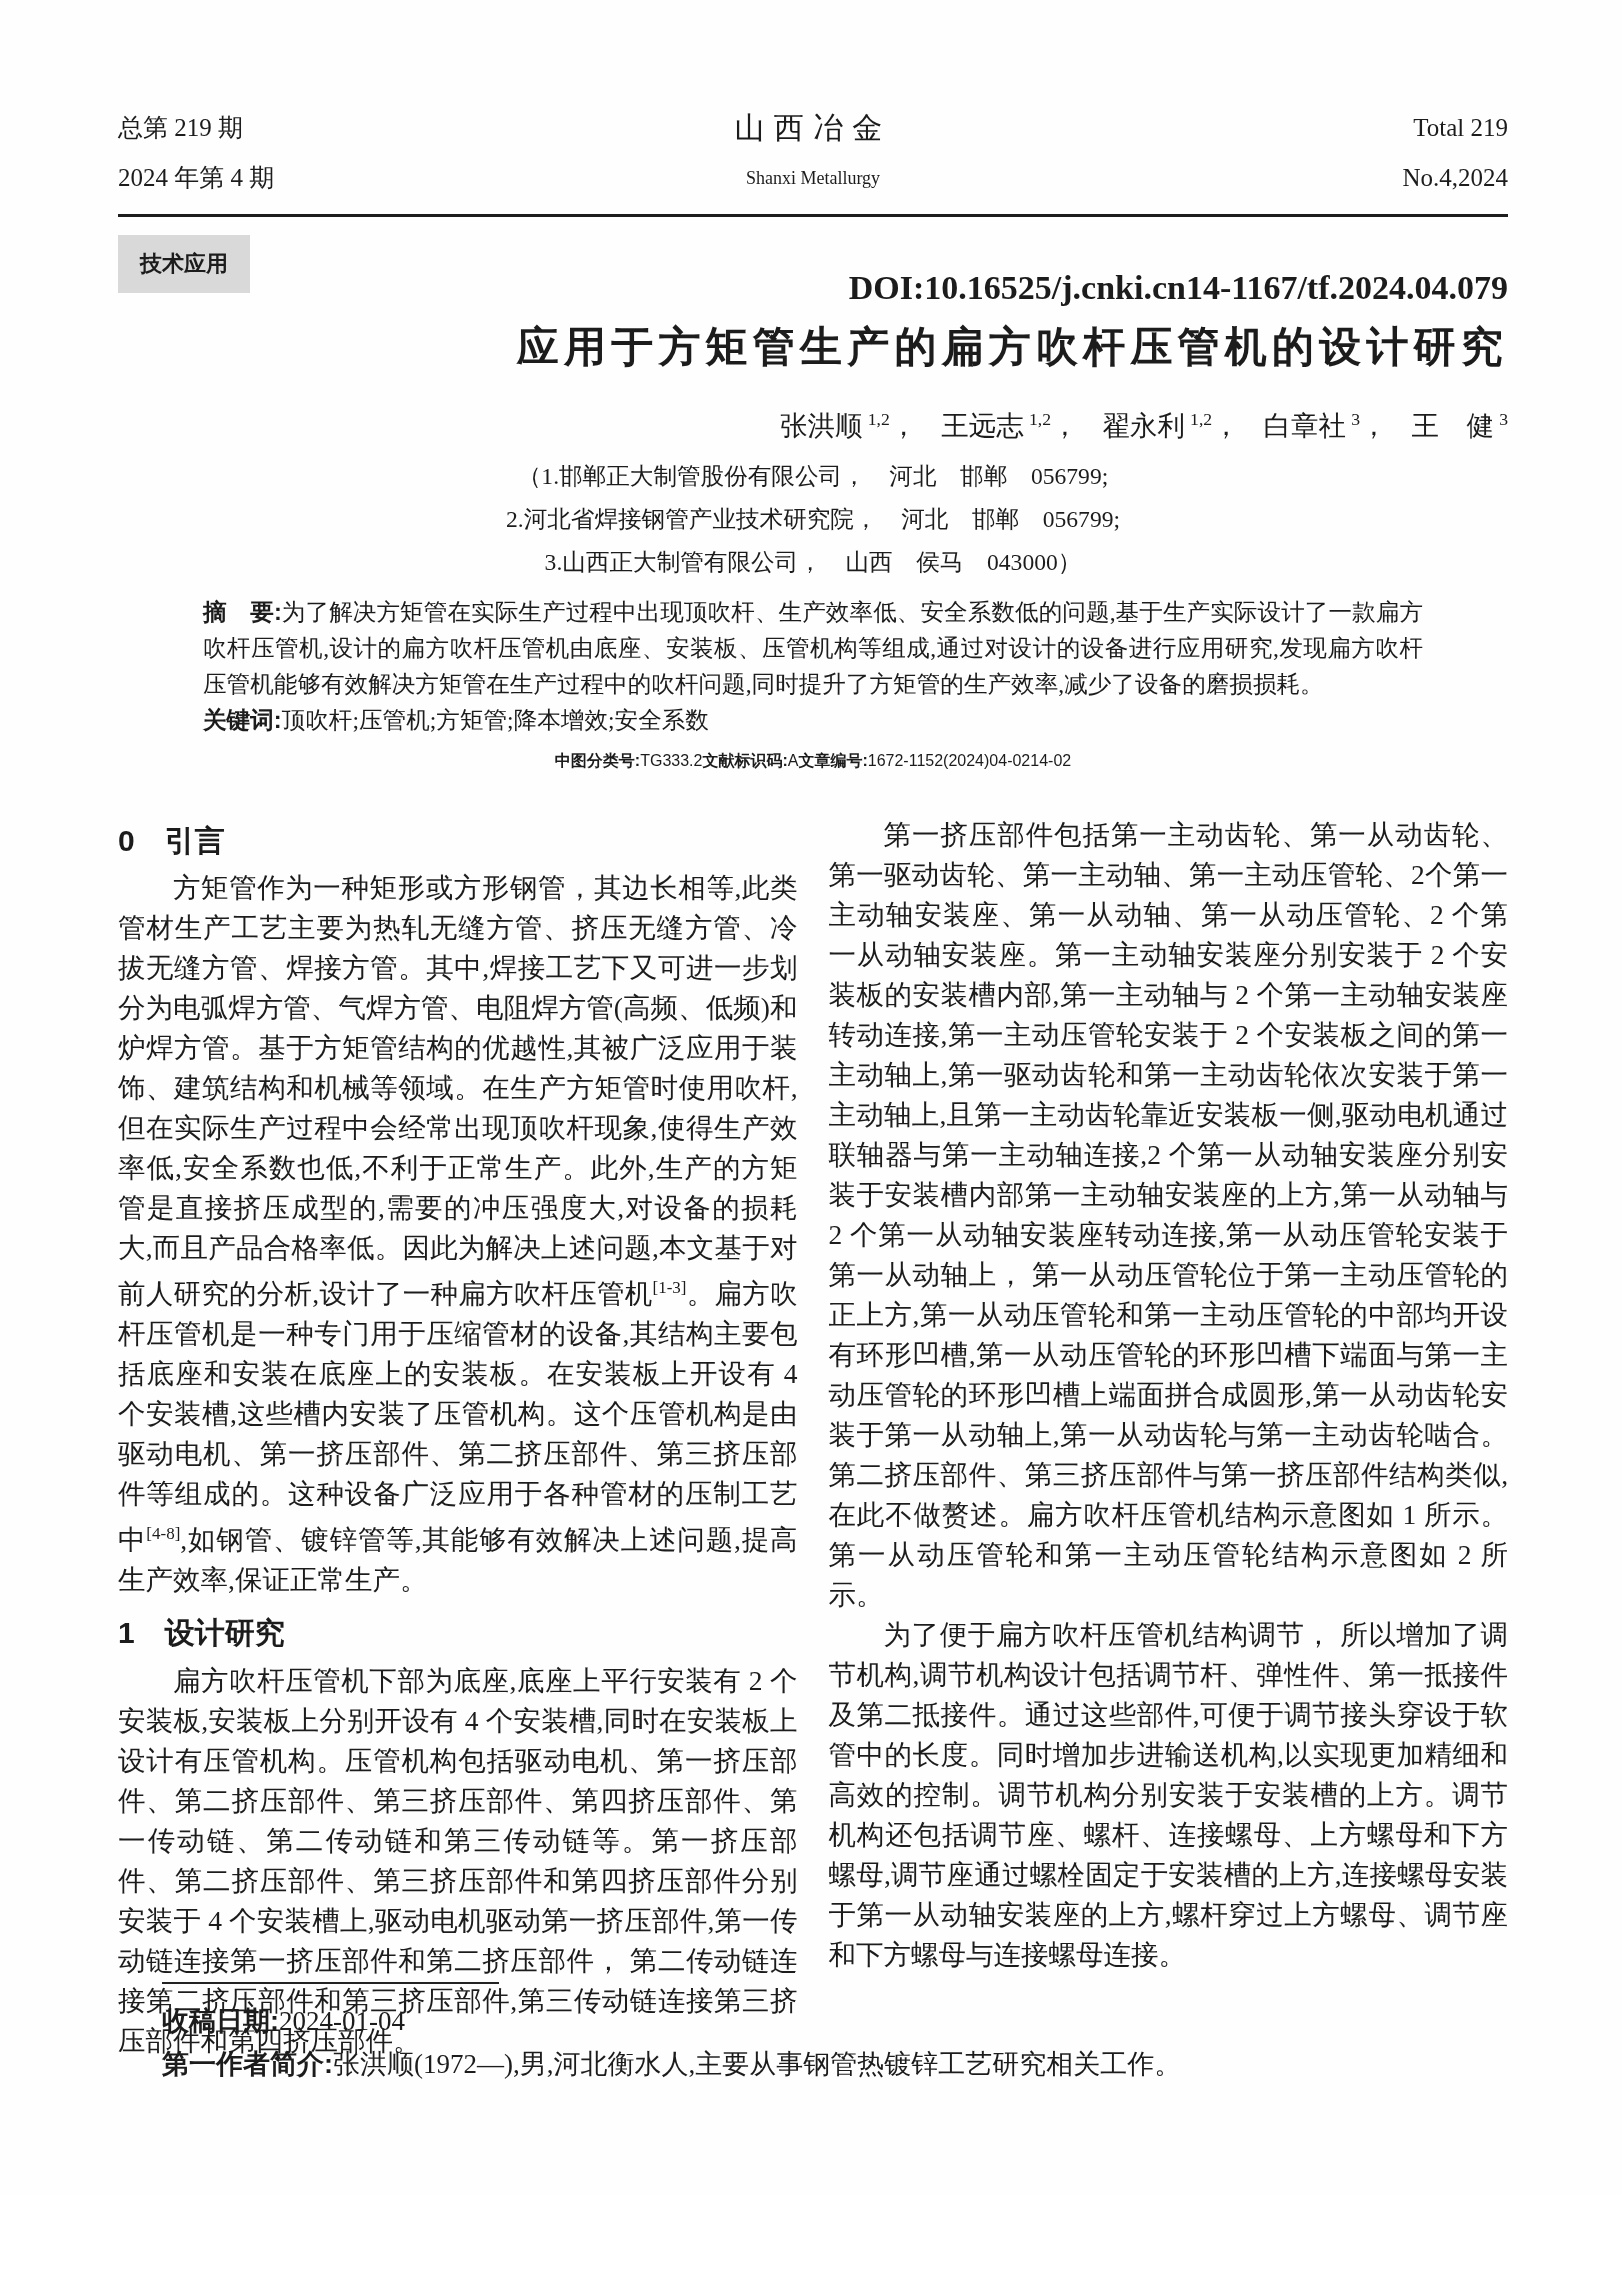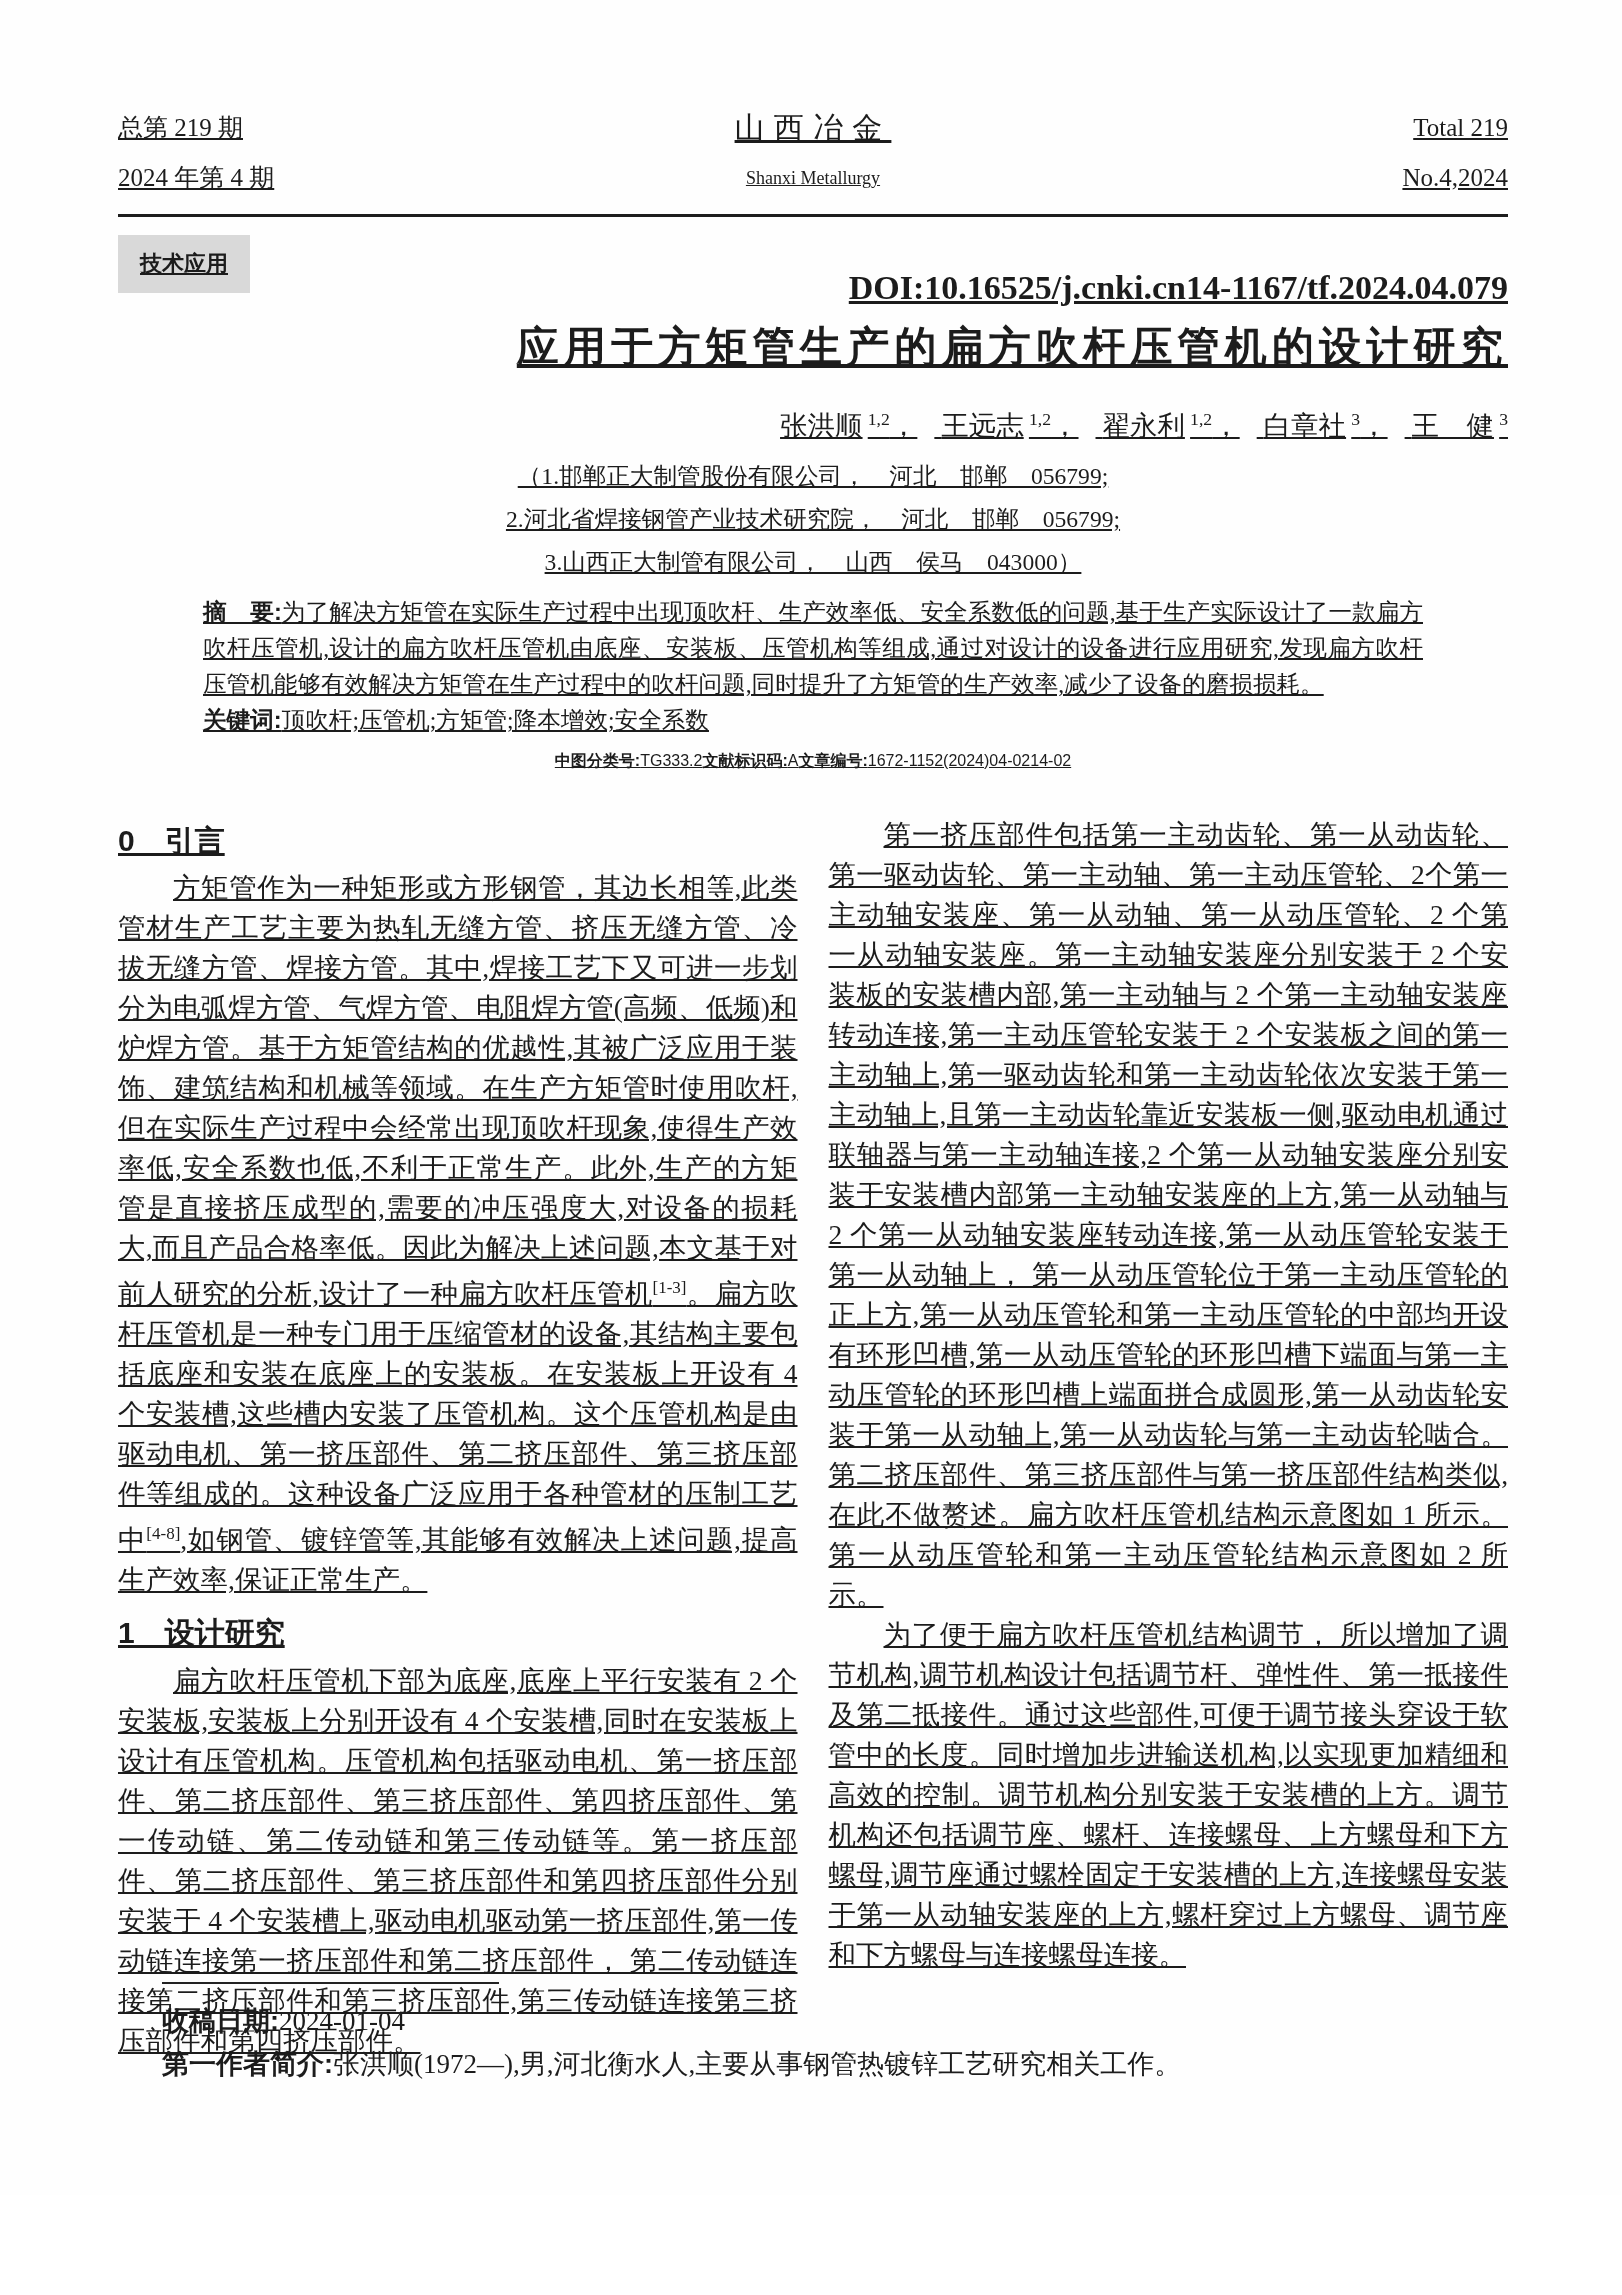--- a/index.html
+++ b/index.html
@@ -10,21 +10,20 @@
     color: #1c1c1c;
     position: relative;
   }
   .page {
     position: relative;
     width: 1623px; height: 2195px;
     box-sizing: border-box;
     padding: 103px 115px 0 118px;
     background: #fefefe;
     overflow: hidden;
-    text-decoration: underline;
   }
 
   
   .hdr { display: flex; align-items: flex-start; }
   .hdr-cell { flex: 1; font-size: 25px; line-height: 50px; }
   .hdr-center { text-align: center; }
   .hdr-right { text-align: right; }
   .j-cn { font-size: 30px; letter-spacing: 9.2px; line-height: 50px; }
   .j-en { font-size: 18px; line-height: 50px; }
   .hdr-rule { border-bottom: 3.3px solid #1d1d1d; margin-top: 10.5px; }

